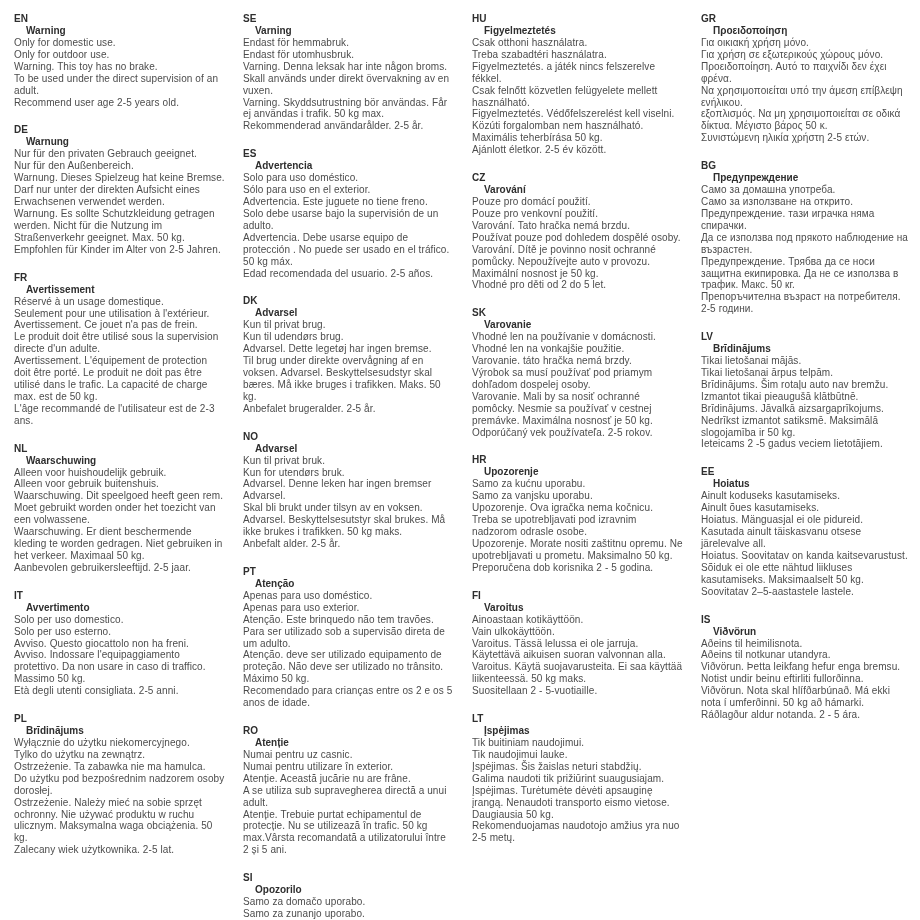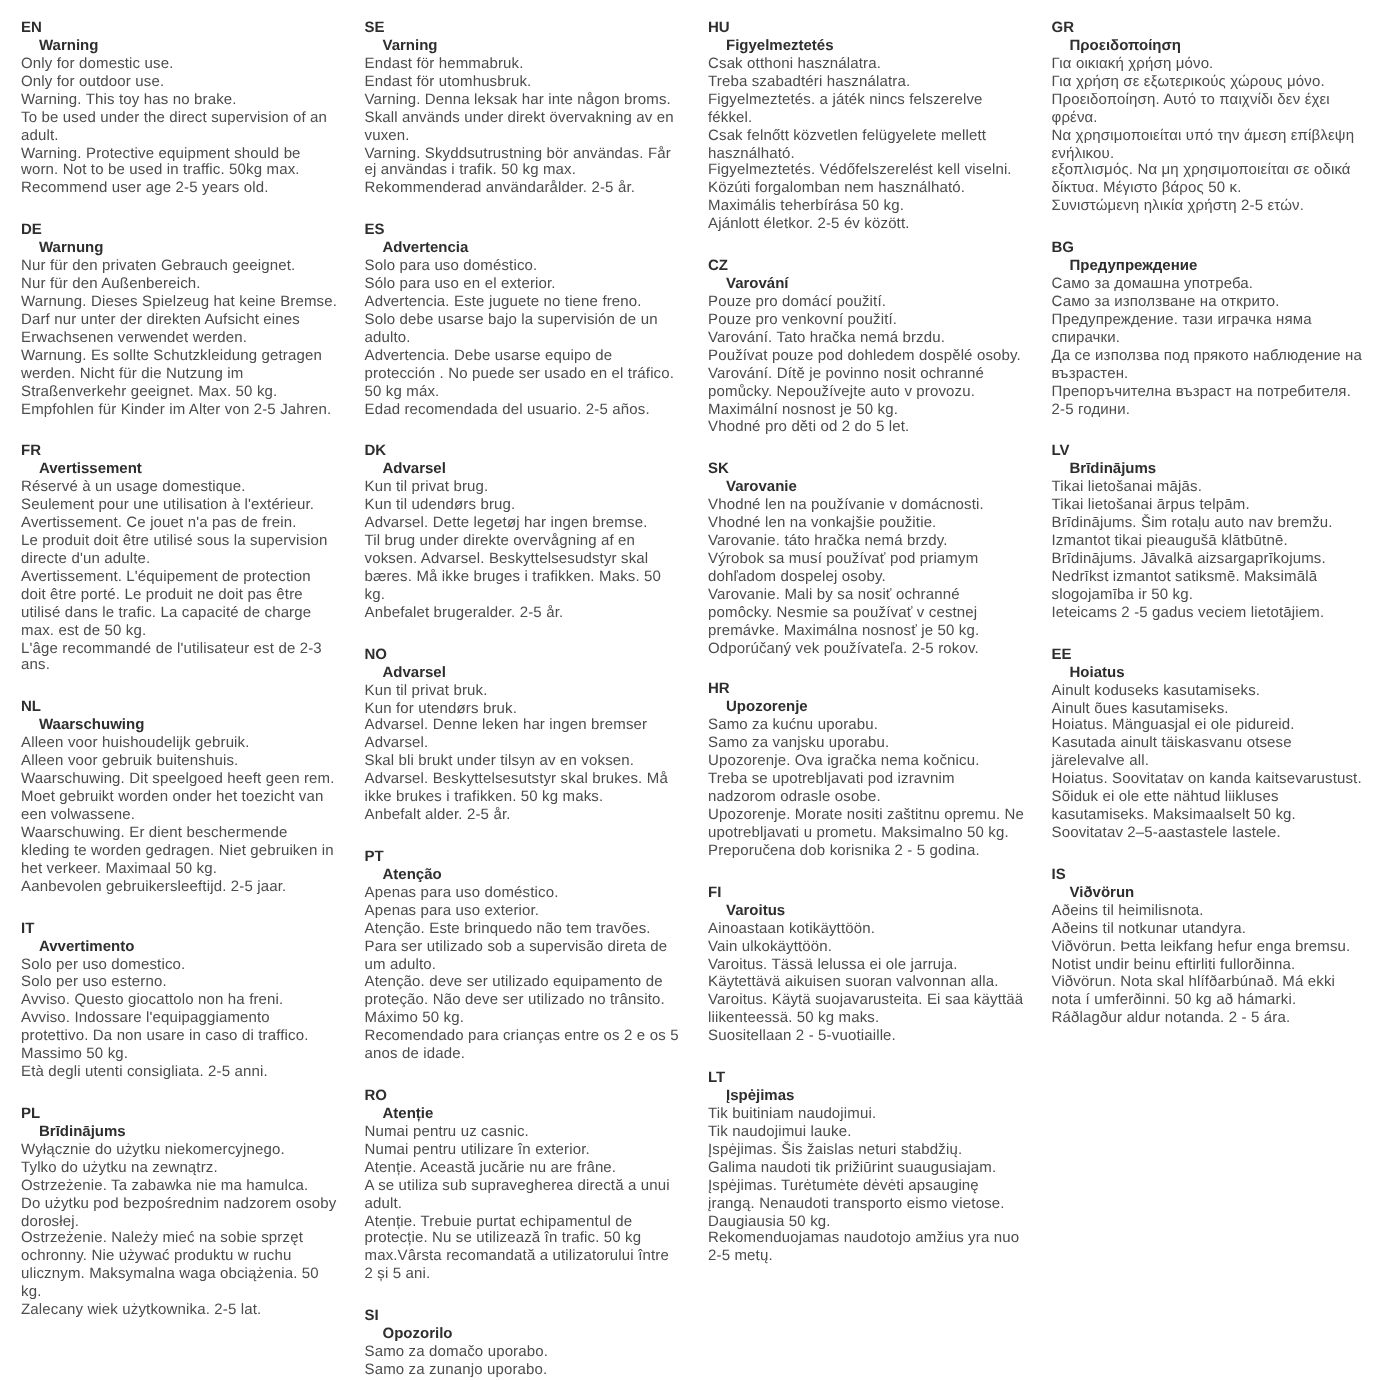--- a/index.html
+++ b/index.html
@@ -56,21 +56,20 @@
 <div class="page">
   <div class="columns" id="columns">
       <div class="col">
         <section class="lang-section">
           <div class="lang-code">EN</div>
           <div class="lang-title">Warning</div>
           <p class="line">Only for domestic use.</p>
           <p class="line">Only for outdoor use.</p>
           <p class="line">Warning. This toy has no brake.</p>
           <p class="line">To be used under the direct supervision of an adult.</p>
-          <p class="line">Warning. Protective equipment should be worn. Not to be used in traffic. 50kg max.</p>
           <p class="line">Recommend user age 2-5 years old.</p>
         </section>
         <section class="lang-section">
           <div class="lang-code">DE</div>
           <div class="lang-title">Warnung</div>
           <p class="line">Nur für den privaten Gebrauch geeignet.</p>
           <p class="line">Nur für den Außenbereich.</p>
           <p class="line">Warnung. Dieses Spielzeug hat keine Bremse.</p>
           <p class="line">Darf nur unter der direkten Aufsicht eines Erwachsenen verwendet werden.</p>
           <p class="line">Warnung. Es sollte Schutzkleidung getragen werden. Nicht für die Nutzung im Straßenverkehr geeignet. Max. 50 kg.</p>
@@ -256,20 +255,21 @@
           <p class="line">εξοπλισμός. Να μη χρησιμοποιείται σε οδικά δίκτυα. Μέγιστο βάρος 50 κ.</p>
           <p class="line">Συνιστώμενη ηλικία χρήστη 2-5 ετών.</p>
         </section>
         <section class="lang-section">
           <div class="lang-code">BG</div>
           <div class="lang-title">Предупреждение</div>
           <p class="line">Само за домашна употреба.</p>
           <p class="line">Само за използване на открито.</p>
           <p class="line">Предупреждение.  тази играчка няма спирачки.</p>
           <p class="line">Да се използва под прякото наблюдение на възрастен.</p>
+          <p class="line">Предупреждение. Трябва да се носи защитна екипировка. Да не се използва в трафик. Макс. 50 кг.</p>
           <p class="line">Препоръчителна възраст на потребителя. 2-5 години.</p>
         </section>
         <section class="lang-section">
           <div class="lang-code">LV</div>
           <div class="lang-title">Brīdinājums</div>
           <p class="line">Tikai lietošanai mājās.</p>
           <p class="line">Tikai lietošanai ārpus telpām.</p>
           <p class="line">Brīdinājums. Šim rotaļu auto nav bremžu.</p>
           <p class="line">Izmantot tikai pieaugušā klātbūtnē.</p>
           <p class="line">Brīdinājums. Jāvalkā aizsargaprīkojums. Nedrīkst izmantot satiksmē. Maksimālā slogojamība ir 50 kg.</p>

